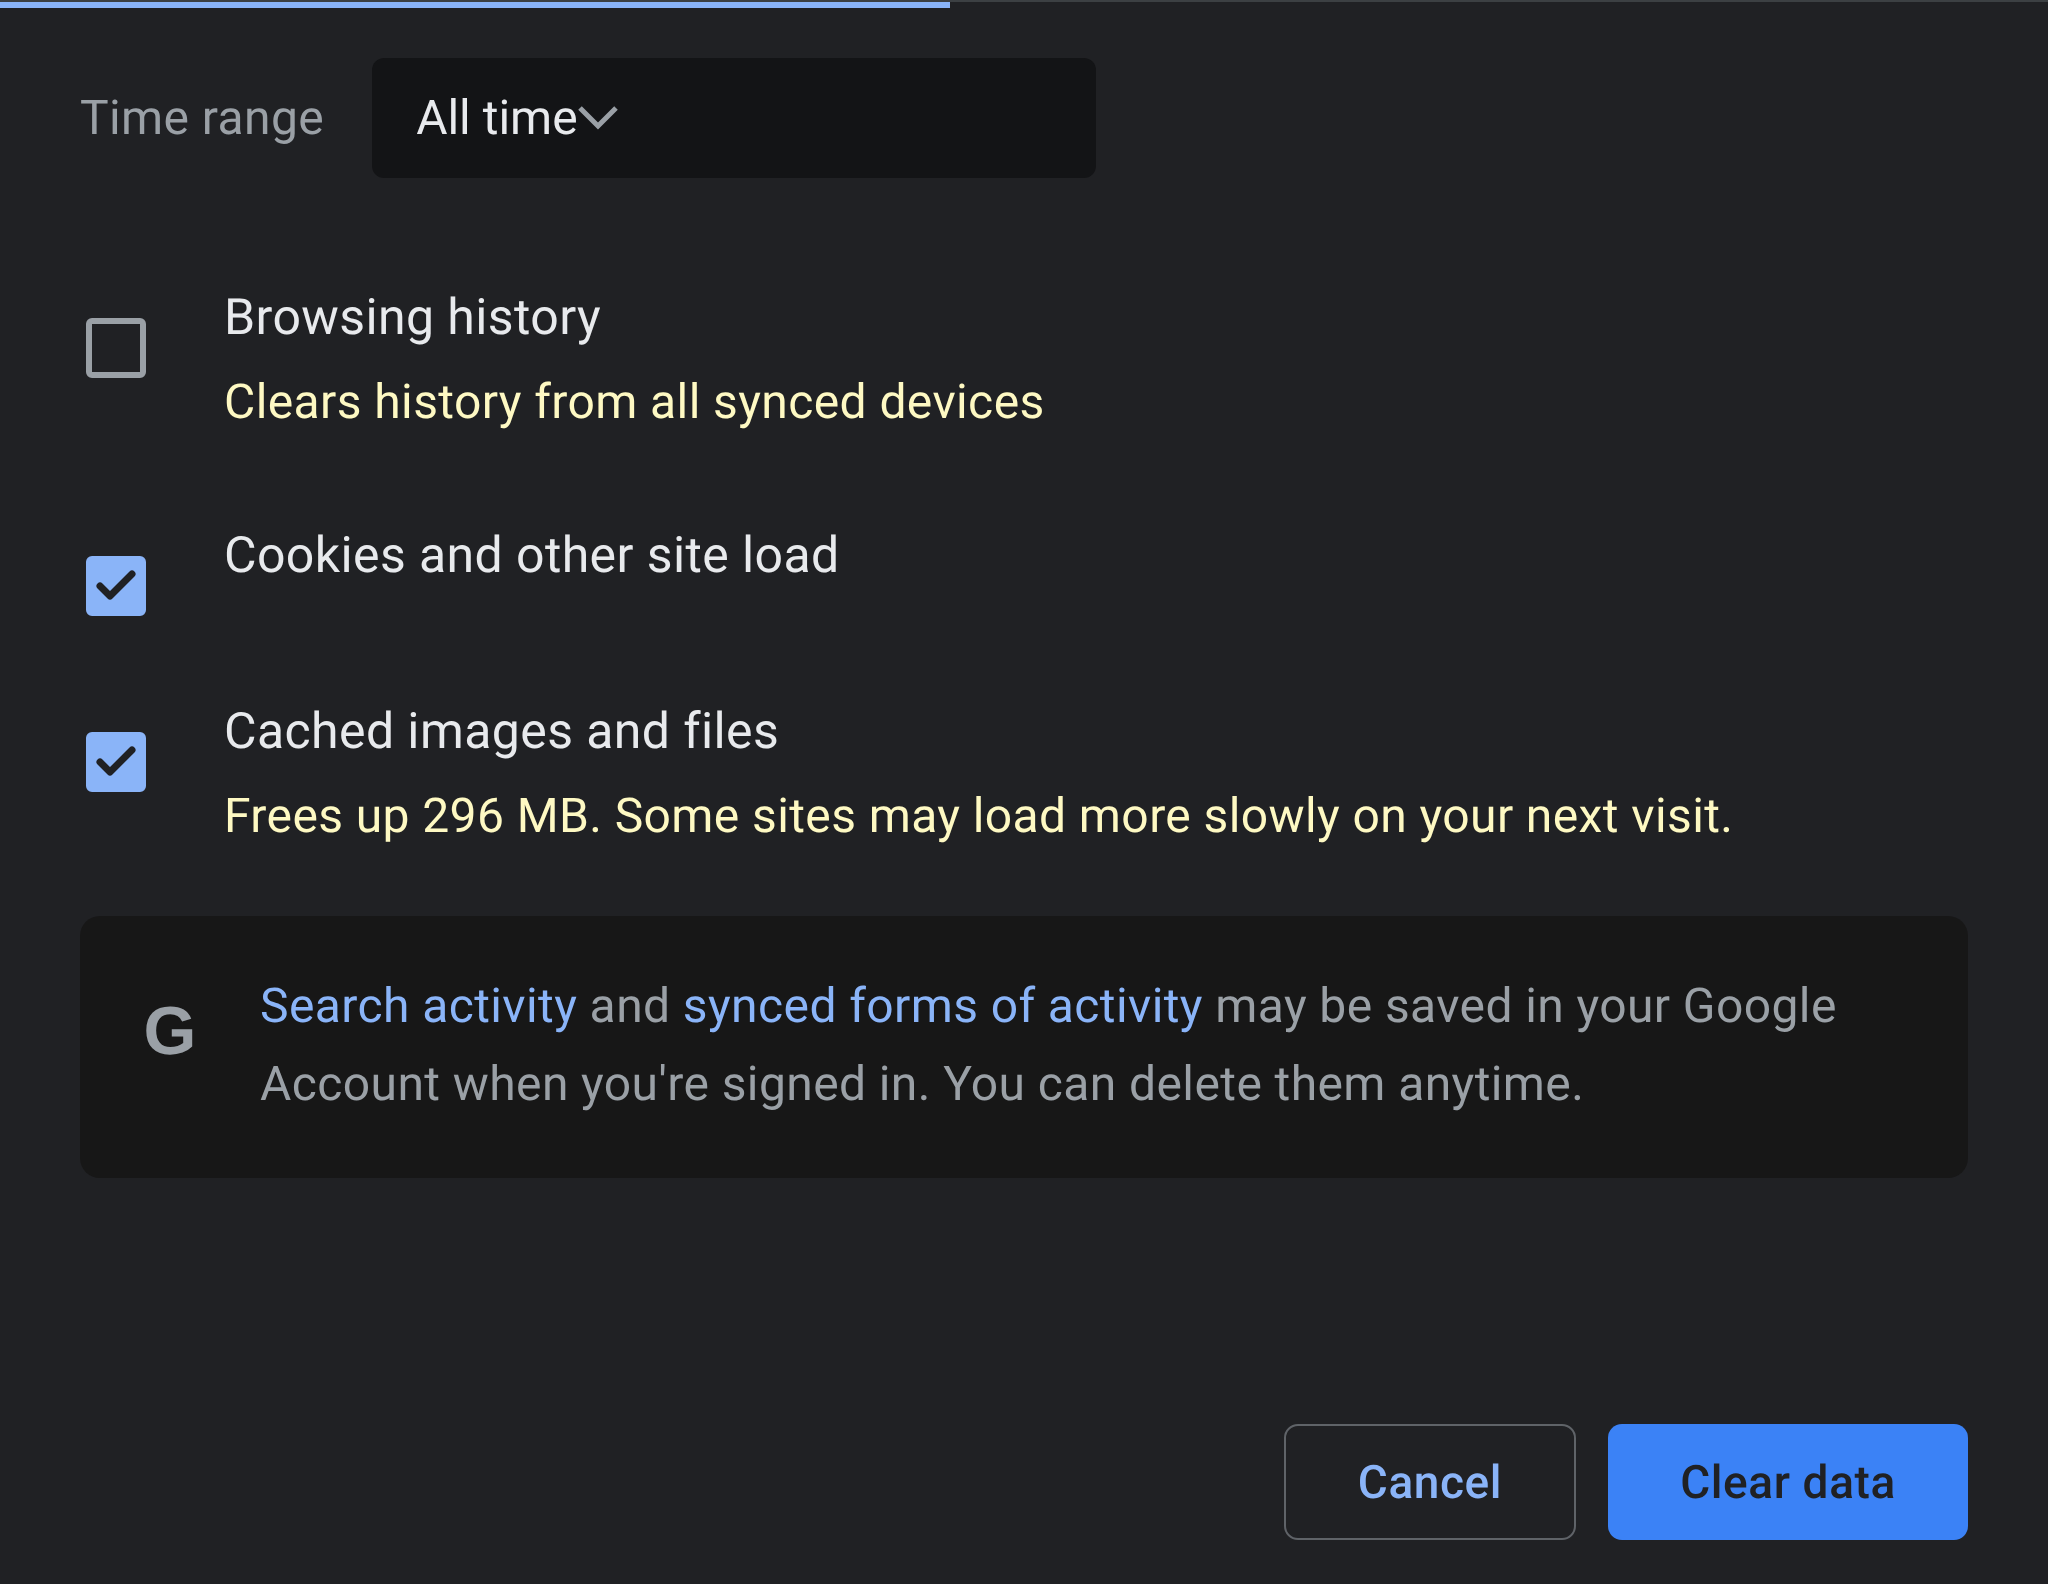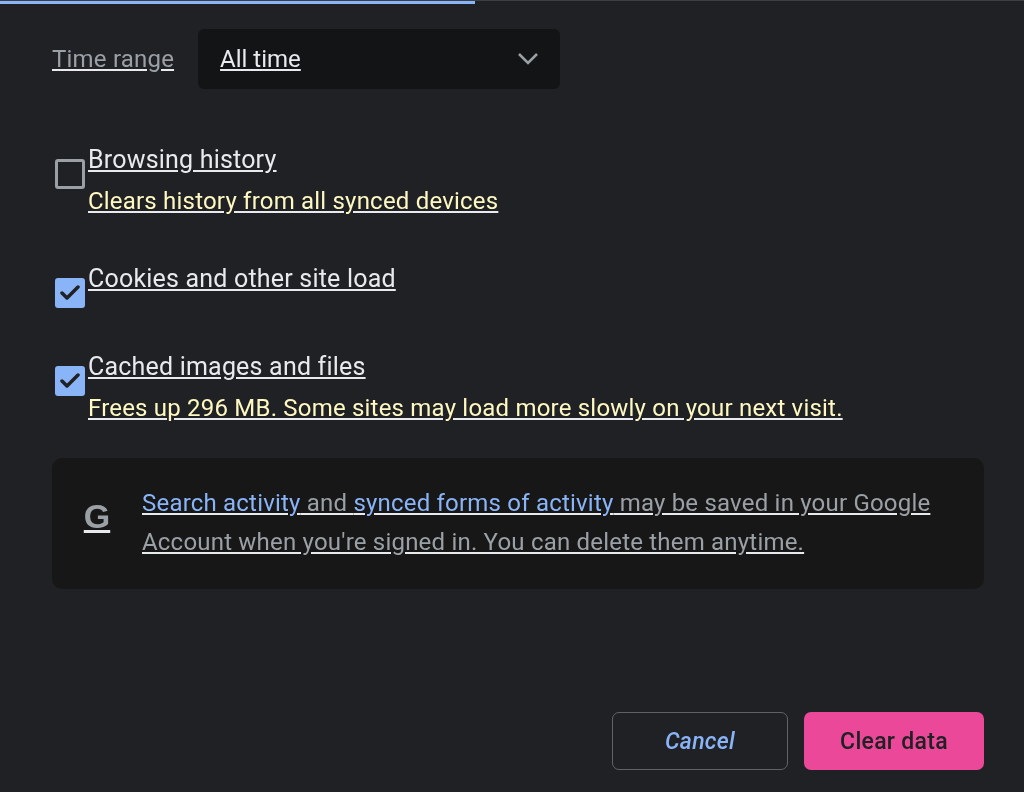--- a/index.html
+++ b/index.html
@@ -19,22 +19,21 @@
     }
     .top-accent {
       position: absolute;
       top: 0;
       left: 0;
       width: 475px;
       height: 3px;
       background: #8ab4f8;
     }
     .content {
-      padding: 28px 40px 0 52px;
-      text-decoration: underline;
+      padding: 28px 40px 0 40px;
     }
     .time-range-row {
       display: flex;
       align-items: center;
       gap: 24px;
       margin-bottom: 56px;
     }
     .time-range-label {
       color: #9aa0a6;
       font-size: 24px;
@@ -42,41 +41,41 @@
     }
     .dropdown {
       position: relative;
       background: #131416;
       border-radius: 6px;
       height: 60px;
       width: 362px;
       display: flex;
       align-items: center;
       padding: 0 22px;
-      justify-content: space-between;
       cursor: pointer;
     }
     .dropdown-value {
       color: #e8eaed;
       font-size: 24px;
     }
     .dropdown-caret {
       color: #9aa0a6;
       display: flex;
       align-items: center;
     }
     .options {
       display: flex;
       flex-direction: column;
       gap: 44px;
       margin-bottom: 28px;
     }
     .option-row {
       display: flex;
       align-items: flex-start;
+      gap: 36px;
     }
     .checkbox-slot {
       width: 36px;
       display: flex;
       justify-content: center;
       padding-top: 14px;
     }
     .checkbox {
       width: 30px;
       height: 30px;
@@ -157,29 +156,28 @@
       border-radius: 7px;
       font-size: 23px;
       font-weight: 500;
       display: flex;
       align-items: center;
       justify-content: center;
       cursor: pointer;
       letter-spacing: 0.3px;
     }
     .btn-cancel {
-      width: 176px;
+      width: 146px;
       border: 1px solid #5f6368;
       color: #8ab4f8;
       background: transparent;
-      font-style: italic;
     }
     .btn-clear {
       width: 180px;
-      background: #ec4899;
+      background: #3b82f6;
       color: #202124;
       border: none;
     }
   </style>
 </head>
 <body>
 
 <div class="top-accent"></div>
 
 <div class="content">

